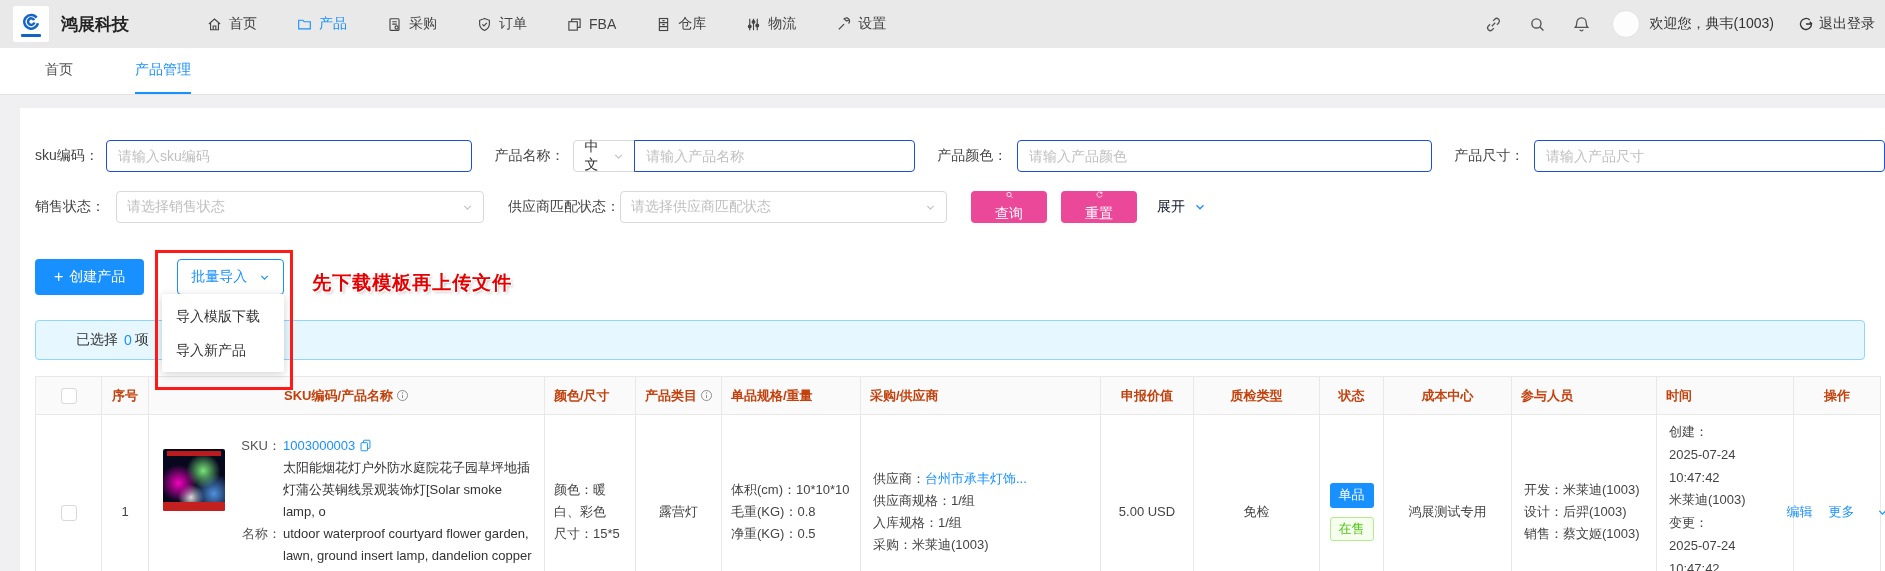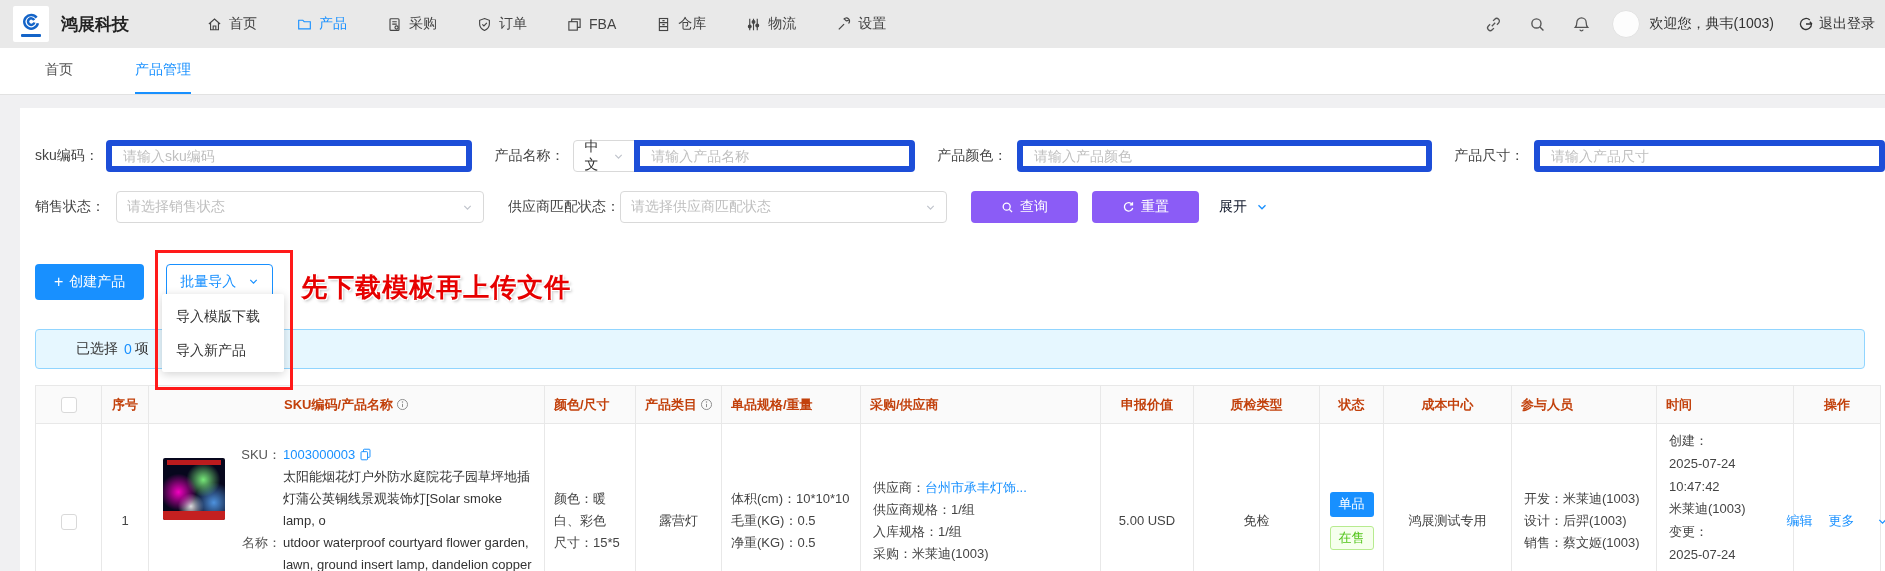--- a/index.html
+++ b/index.html
@@ -32,37 +32,37 @@
   .page-gap { height:13px; }
 
   
   .card { margin-left:20px; background:#fff; height:463px; position:relative; overflow:hidden; }
 
   
   .filters { padding-top:32px; }
   .frow { display:flex; align-items:center; padding-left:15px; }
   .frow.first { margin-bottom:19px; }
   .flabel { color:#444; white-space:nowrap; }
-  .finput { height:32px; border:6px solid #1d4ed8; border-radius:4px; padding:0 11px; font-size:14px; color:#333; outline:none; font-family:inherit; }
+  .finput { height:32px; border:1px solid #1d4ed8; border-radius:4px; padding:0 11px; font-size:14px; color:#333; outline:none; font-family:inherit; }
   .finput::placeholder { color:#bfbfbf; }
   .select-box { height:32px; border:1px solid #d9d9d9; border-radius:4px; display:flex; align-items:center; justify-content:space-between; padding:0 10px; cursor:pointer; background:#fff; }
   .select-box .ph { color:#bfbfbf; white-space:nowrap; overflow:hidden; }
   .select-box .val { color:#333; }
   .chev { color:#c0c4cc; flex-shrink:0; margin-left:6px; }
   .btn { height:32px; border:none; border-radius:4px; font-size:14px; display:inline-flex; align-items:center; justify-content:center; gap:6px; cursor:pointer; font-family:inherit; }
-  .btn-primary { background:#8b5cf6; color:#fff; padding:0 30px; }
+  .btn-primary { background:#ec4899; color:#fff; padding:0 24px;flex-direction:column; }
   .expand-link { color:#0f172a; display:inline-flex; align-items:center; gap:3px; margin-left:20px; cursor:pointer; }
   .expand-link .chev { color:#1890ff; }
 
   
   .action-row { display:flex; align-items:center; padding-left:15px; margin-top:35px; position:relative; }
   .btn-create { height:36px; padding:0 19px; background:#1890ff; color:#fff; font-size:14px; }
-  .btn-batch { height:36px; padding:0 13px; margin-left:22px; background:#fff; border:1px solid #1890ff; color:#1890ff; }
+  .btn-batch { height:36px; padding:0 13px; margin-left:33px; background:#fff; border:1px solid #1890ff; color:#1890ff; }
   .btn-batch .chev { color:#1890ff; }
-  .annotation { margin-left:28px; margin-top:12px; font-family:"Liberation Serif","DejaVu Serif",serif; font-weight:700; font-size:26px; color:#e60000; letter-spacing:1px;
+  .annotation { margin-left:28px; margin-top:12px; font-family:"Liberation Serif","DejaVu Serif",serif; font-weight:700; font-size:19px; color:#e60000; letter-spacing:1px;
     text-shadow:-1px -1px 0 #fff,1px -1px 0 #fff,-1px 1px 0 #fff,1px 1px 0 #fff,2px 2px 3px rgba(0,0,0,.25); white-space:nowrap; }
 
   
   .selection-bar { margin:24px 20px 0 15px; height:40px; background:#e6f7ff; border:1px solid #91d5ff; border-radius:4px; display:flex; align-items:center; padding-left:40px; }
   .selection-bar .cnt { color:#1890ff; margin:0 3px 0 6px; }
 
   
   .dropdown { position:absolute; left:142px; top:186px; width:122px; background:#fff; border-radius:2px; box-shadow:0 2px 10px rgba(0,0,0,.18); padding:5px 0; z-index:5; }
   .dropdown .dd-item { height:34px; line-height:34px; padding:0 14px; color:#333; cursor:pointer; white-space:nowrap; }
   .red-box { position:absolute; left:135px; top:142px; width:138px; height:140px; border:3px solid #ff1a1a; z-index:10; pointer-events:none; }
@@ -369,21 +369,21 @@
               </div>
             </div>
           </td>
           <td class="pad-cell">
             <div>颜色：暖白、彩色</div>
             <div>尺寸：15*5</div>
           </td>
           <td class="ta-c">露营灯</td>
           <td class="pad-cell">
             <div>体积(cm)：10*10*10</div>
-            <div>毛重(KG)：0.5</div>
+            <div>毛重(KG)：0.8</div>
             <div>净重(KG)：0.5</div>
           </td>
           <td class="pad-cell" style="padding-left:12px;">
             <div><span>供应商：</span><a class="link">台州市承丰灯饰...</a></div>
             <div>供应商规格：1/组</div>
             <div>入库规格：1/组</div>
             <div>采购：米莱迪(1003)</div>
           </td>
           <td class="ta-c">5.00 USD</td>
           <td class="ta-c">免检</td>

